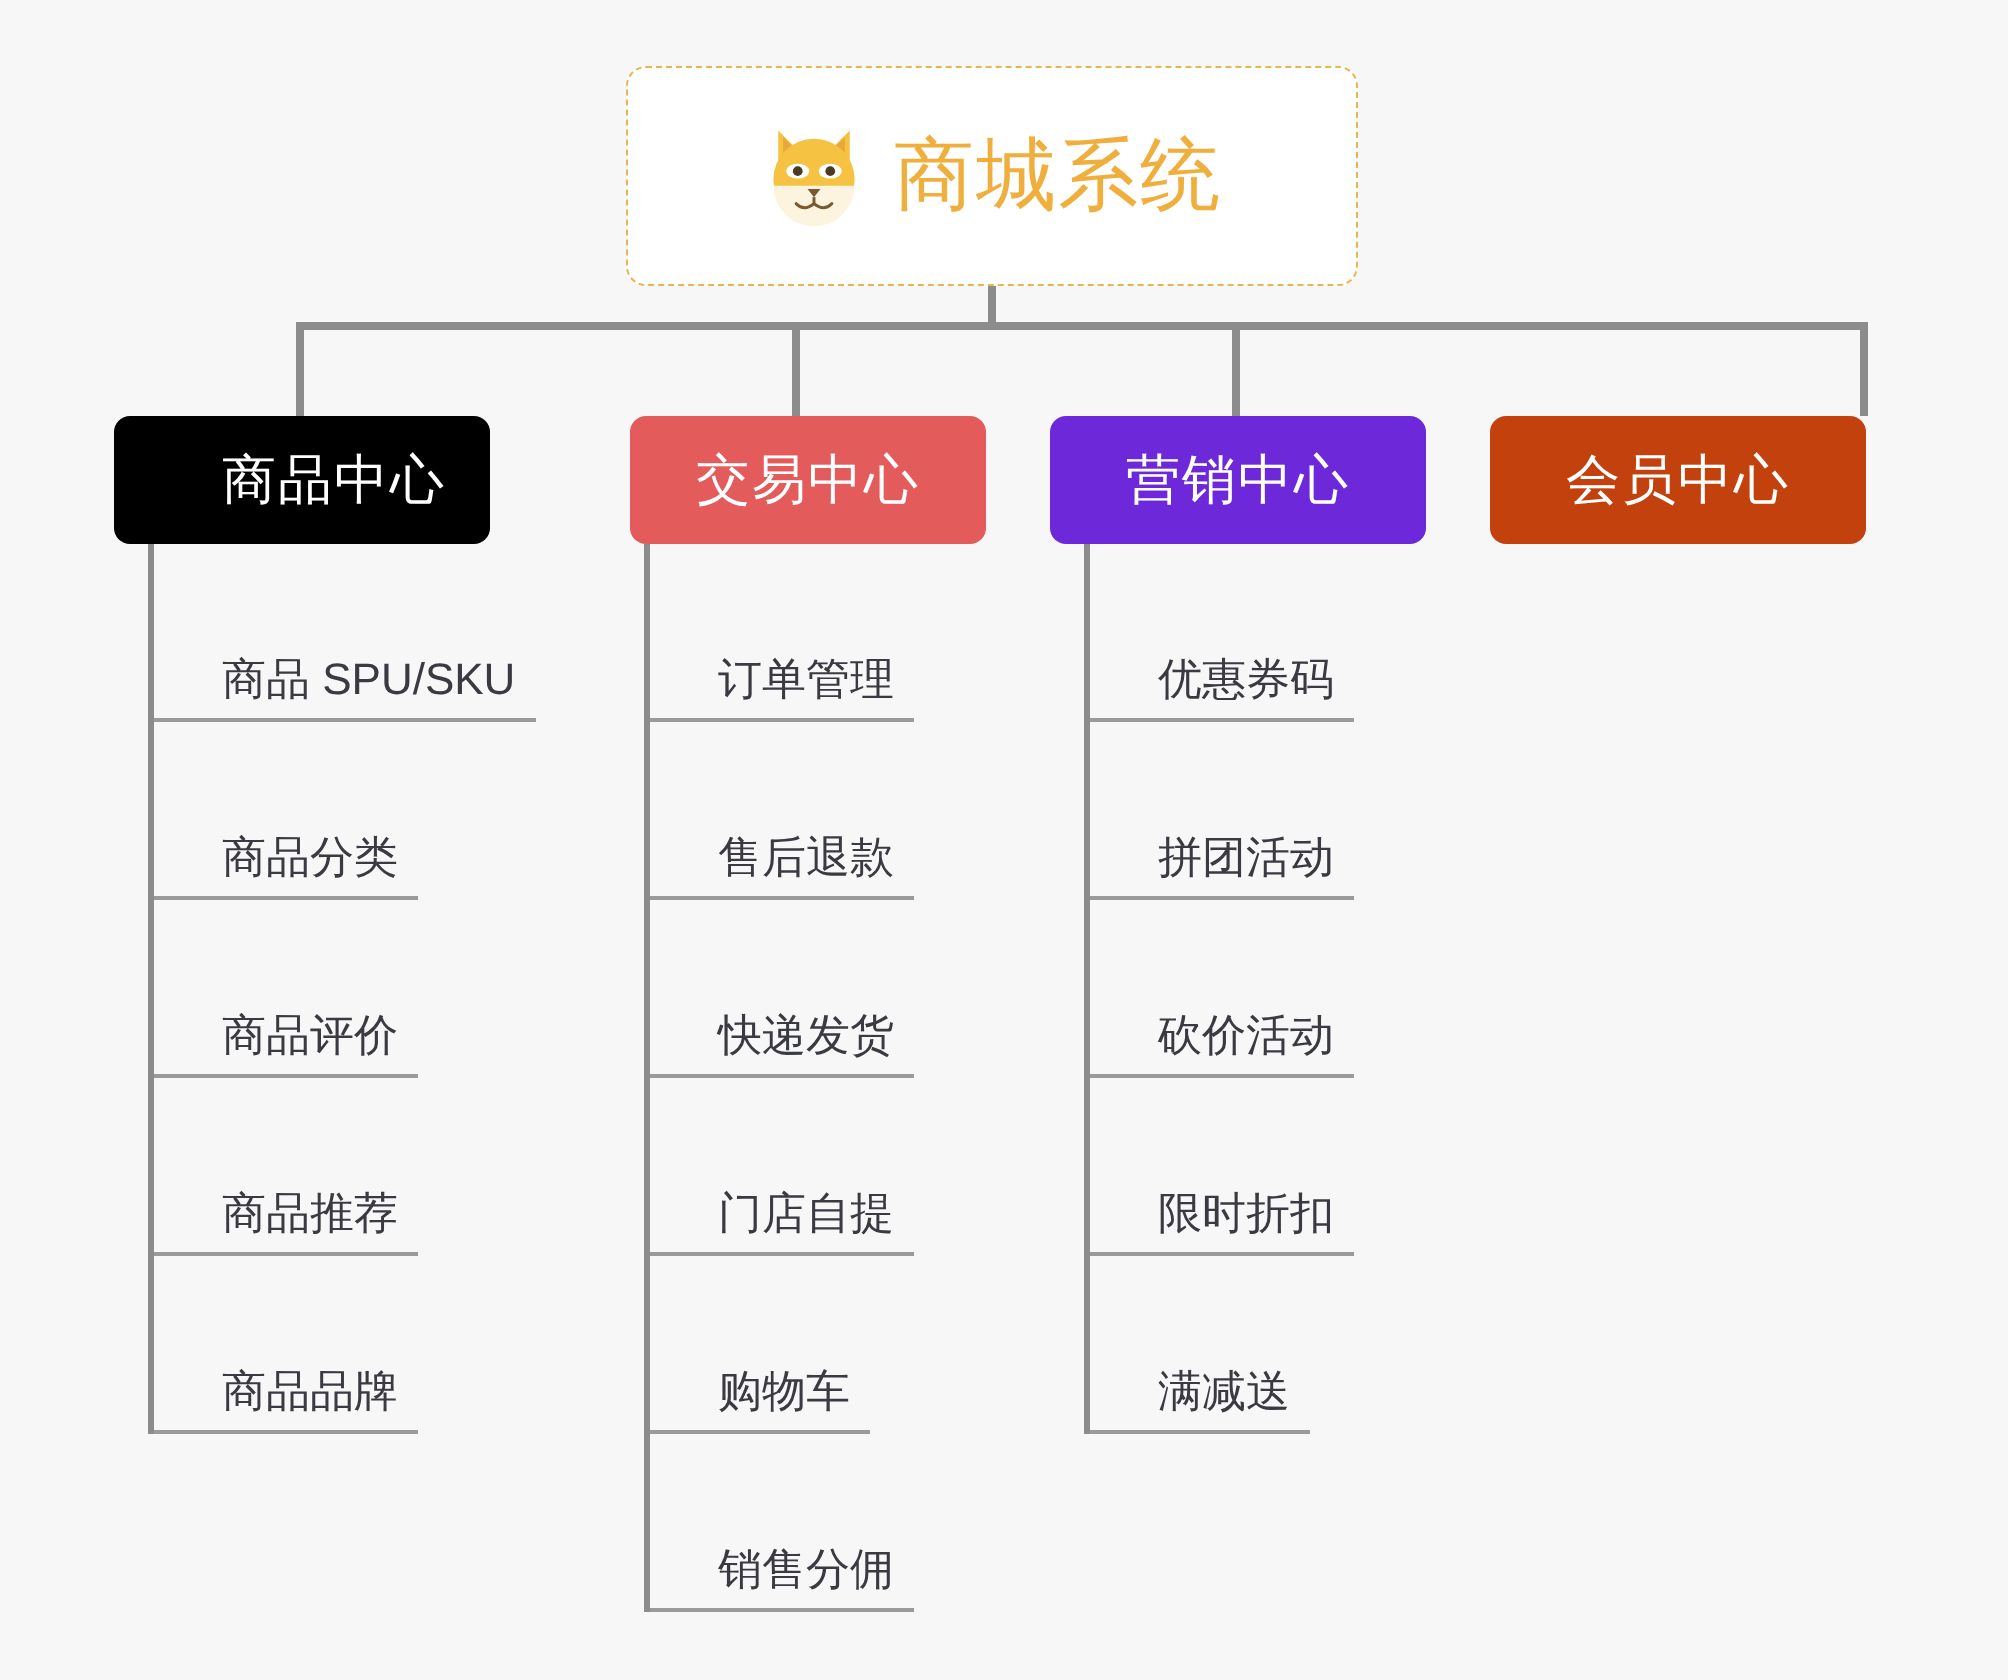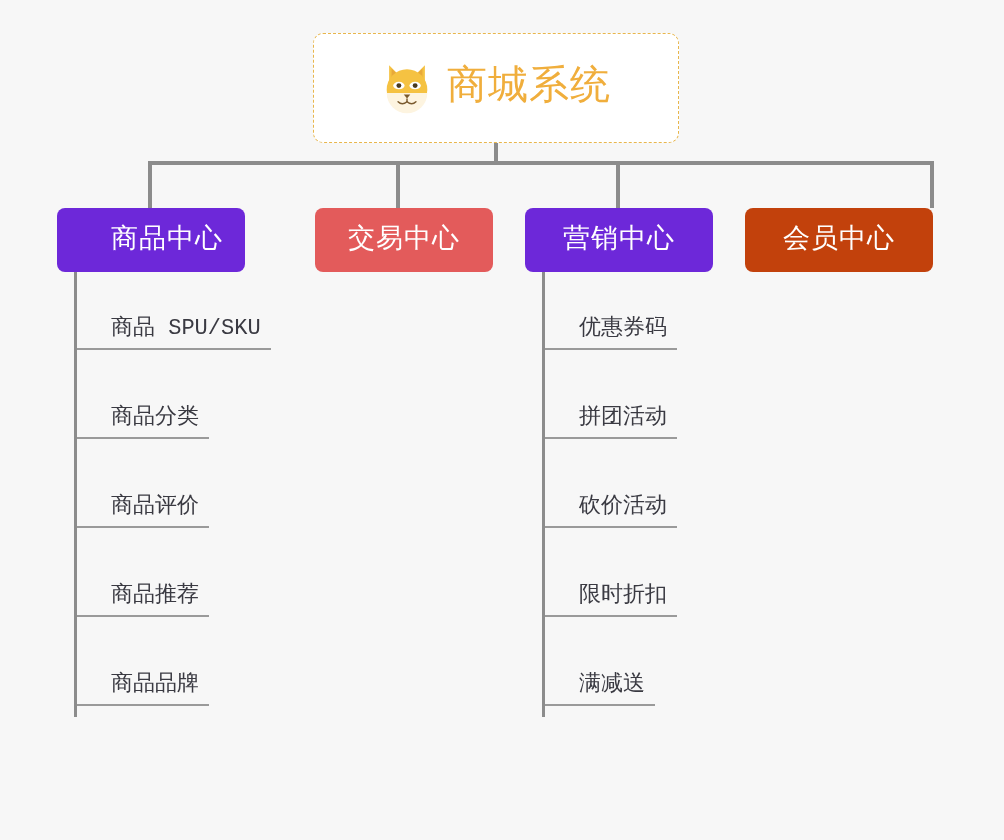--- a/index.html
+++ b/index.html
@@ -11,21 +11,20 @@
     height: 840px;
     background: #f7f7f7;
     font-family: "Liberation Sans", "DejaVu Sans", sans-serif;
     overflow: hidden;
   }
 
   #chart-root {
     position: relative;
     width: 1004px;
     height: 840px;
-    font-family: Liberation Mono, monospace;
   }
 
   
   .root-node {
     position: absolute;
     left: 313px;
     top: 33px;
     width: 366px;
     height: 110px;
     background: #ffffff;
@@ -108,21 +107,21 @@
     align-items: flex-end;
   }
   .leaf-label {
     font-size: 22px;
     color: #3a3a42;
     line-height: 1;
     padding: 0 10px 8px 34px;
     border-bottom: 2px solid #9a9a9a;
     white-space: nowrap;
     box-sizing: border-box;
-    margin-bottom: 11px;
+    margin-bottom: 0;
   }
 </style>
 </head>
 <body style="background: rgb(247, 247, 247);">
 
 <div id="chart-root">
 
   <div class="root-node" style="border-color: rgb(232, 182, 76); background: rgb(255, 255, 255);">
     <svg class="root-icon" viewBox="0 0 64 64">
       <path d="M10 4 L10 24 L22 16 Z" fill="#f5c242"></path>
@@ -144,21 +143,21 @@
   </div>
 
   <div class="conn conn-stem" style="background: rgb(140, 140, 140);"></div>
   <div class="conn conn-bus" style="background: rgb(140, 140, 140);"></div>
   <div class="conn conn-drop" style="left: 148px; background: rgb(140, 140, 140);"></div>
   <div class="conn conn-drop" style="left: 396px; background: rgb(140, 140, 140);"></div>
   <div class="conn conn-drop" style="left: 616px; background: rgb(140, 140, 140);"></div>
   <div class="conn conn-drop" style="left: 930px; background: rgb(140, 140, 140);"></div>
 
   <div class="column" style="left:57px;">
-    <div class="col-header" style="background: #6d28d9; padding-left: 32px;">
+    <div class="col-header" style="background: #000000; padding-left: 32px;">
       <span>商品中心</span>
     </div>
     <div class="leaf-list" style="border-left-color: rgb(140, 140, 140);">
       <div class="leaf-item">
           <span class="leaf-label">商品 SPU/SKU</span>
         </div>
       <div class="leaf-item">
           <span class="leaf-label">商品分类</span>
         </div>
       <div class="leaf-item">
@@ -170,20 +169,40 @@
       <div class="leaf-item">
           <span class="leaf-label">商品品牌</span>
         </div>
     </div>
   </div>
 
   <div class="column" style="left:305px;">
     <div class="col-header" style="background: rgb(227, 91, 91); margin-left: 10px;">
       <span>交易中心</span>
     </div>
+    <div class="leaf-list" style="border-left-color: rgb(140, 140, 140);">
+      <div class="leaf-item">
+          <span class="leaf-label">订单管理</span>
+        </div>
+      <div class="leaf-item">
+          <span class="leaf-label">售后退款</span>
+        </div>
+      <div class="leaf-item">
+          <span class="leaf-label">快递发货</span>
+        </div>
+      <div class="leaf-item">
+          <span class="leaf-label">门店自提</span>
+        </div>
+      <div class="leaf-item">
+          <span class="leaf-label">购物车</span>
+        </div>
+      <div class="leaf-item">
+          <span class="leaf-label">销售分佣</span>
+        </div>
+    </div>
   </div>
 
   <div class="column" style="left:525px;">
     <div class="col-header" style="background: #6d28d9;">
       <span>营销中心</span>
     </div>
     <div class="leaf-list" style="border-left-color: rgb(140, 140, 140);">
       <div class="leaf-item">
           <span class="leaf-label">优惠券码</span>
         </div>

